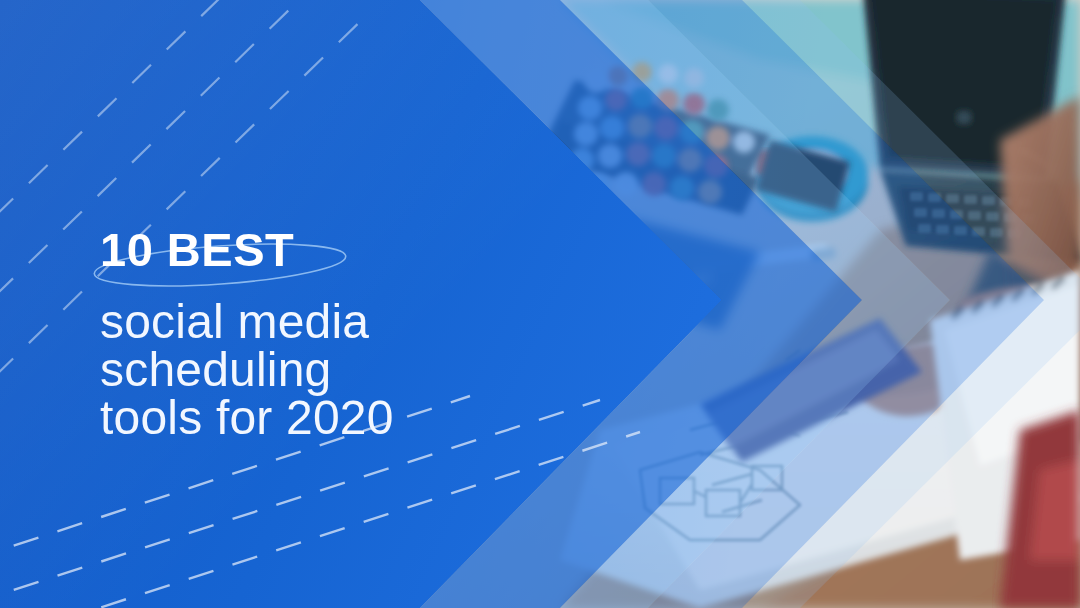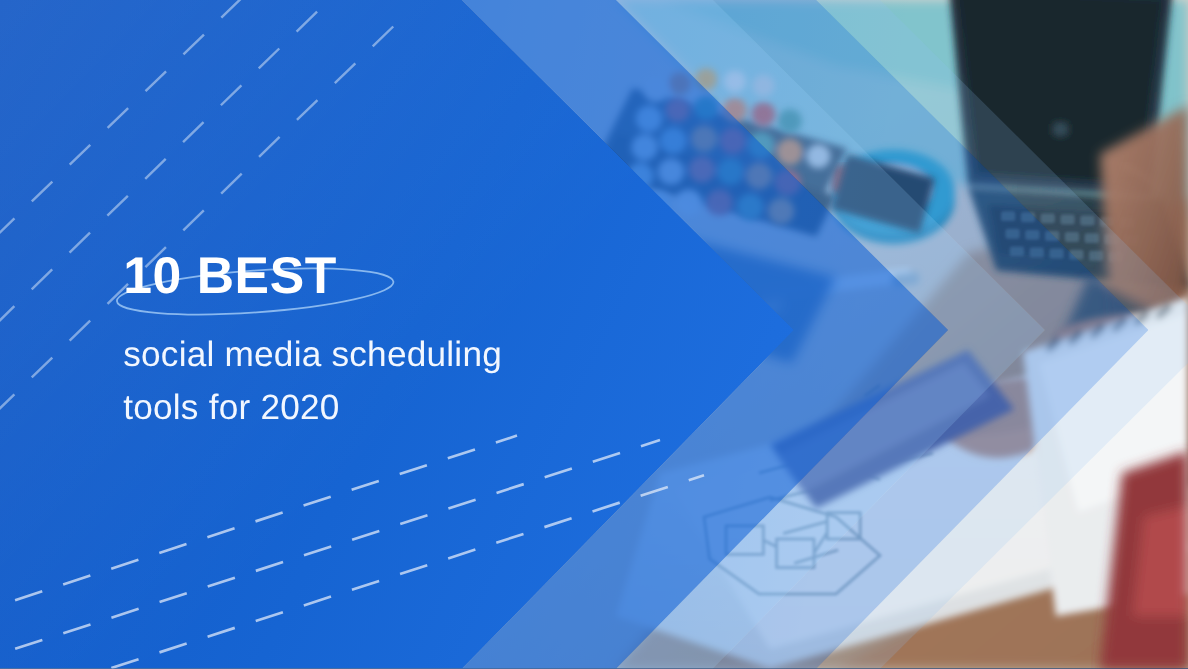--- a/index.html
+++ b/index.html
@@ -56,21 +56,21 @@
     clip-path:polygon(420px 0, 1080px 0, 1080px 608px, 420px 608px);
   }
 
   
   .decor{position:absolute;inset:0;pointer-events:none;}
   .decor svg{position:absolute;inset:0;width:1080px;height:608px;}
 
   
   .copy{
     position:absolute;
-    left:112px;top:222px;
+    left:100px;top:222px;
     width:560px;
     z-index:6;
   }
   .headline-wrap{position:relative;height:62px;}
   .headline{
     position:relative;
     margin:0;
     font-size:47px;
     font-weight:700;
     letter-spacing:.5px;
@@ -82,21 +82,21 @@
     position:absolute;
     left:-9px;top:20px;
     width:258px;height:46px;
     z-index:2;
     pointer-events:none;
   }
   .ellipse svg{display:block;width:258px;height:46px;overflow:visible;}
 
   .subline{
     margin:14px 0 0 0;
-    font-size:32px;
+    font-size:48px;
     font-weight:400;
     color:#f2f7ff;
     line-height:48px;
     letter-spacing:.2px;
     max-width:500px;
   }
   .subline span{display:block;}
 </style>
 </head>
 <body>

